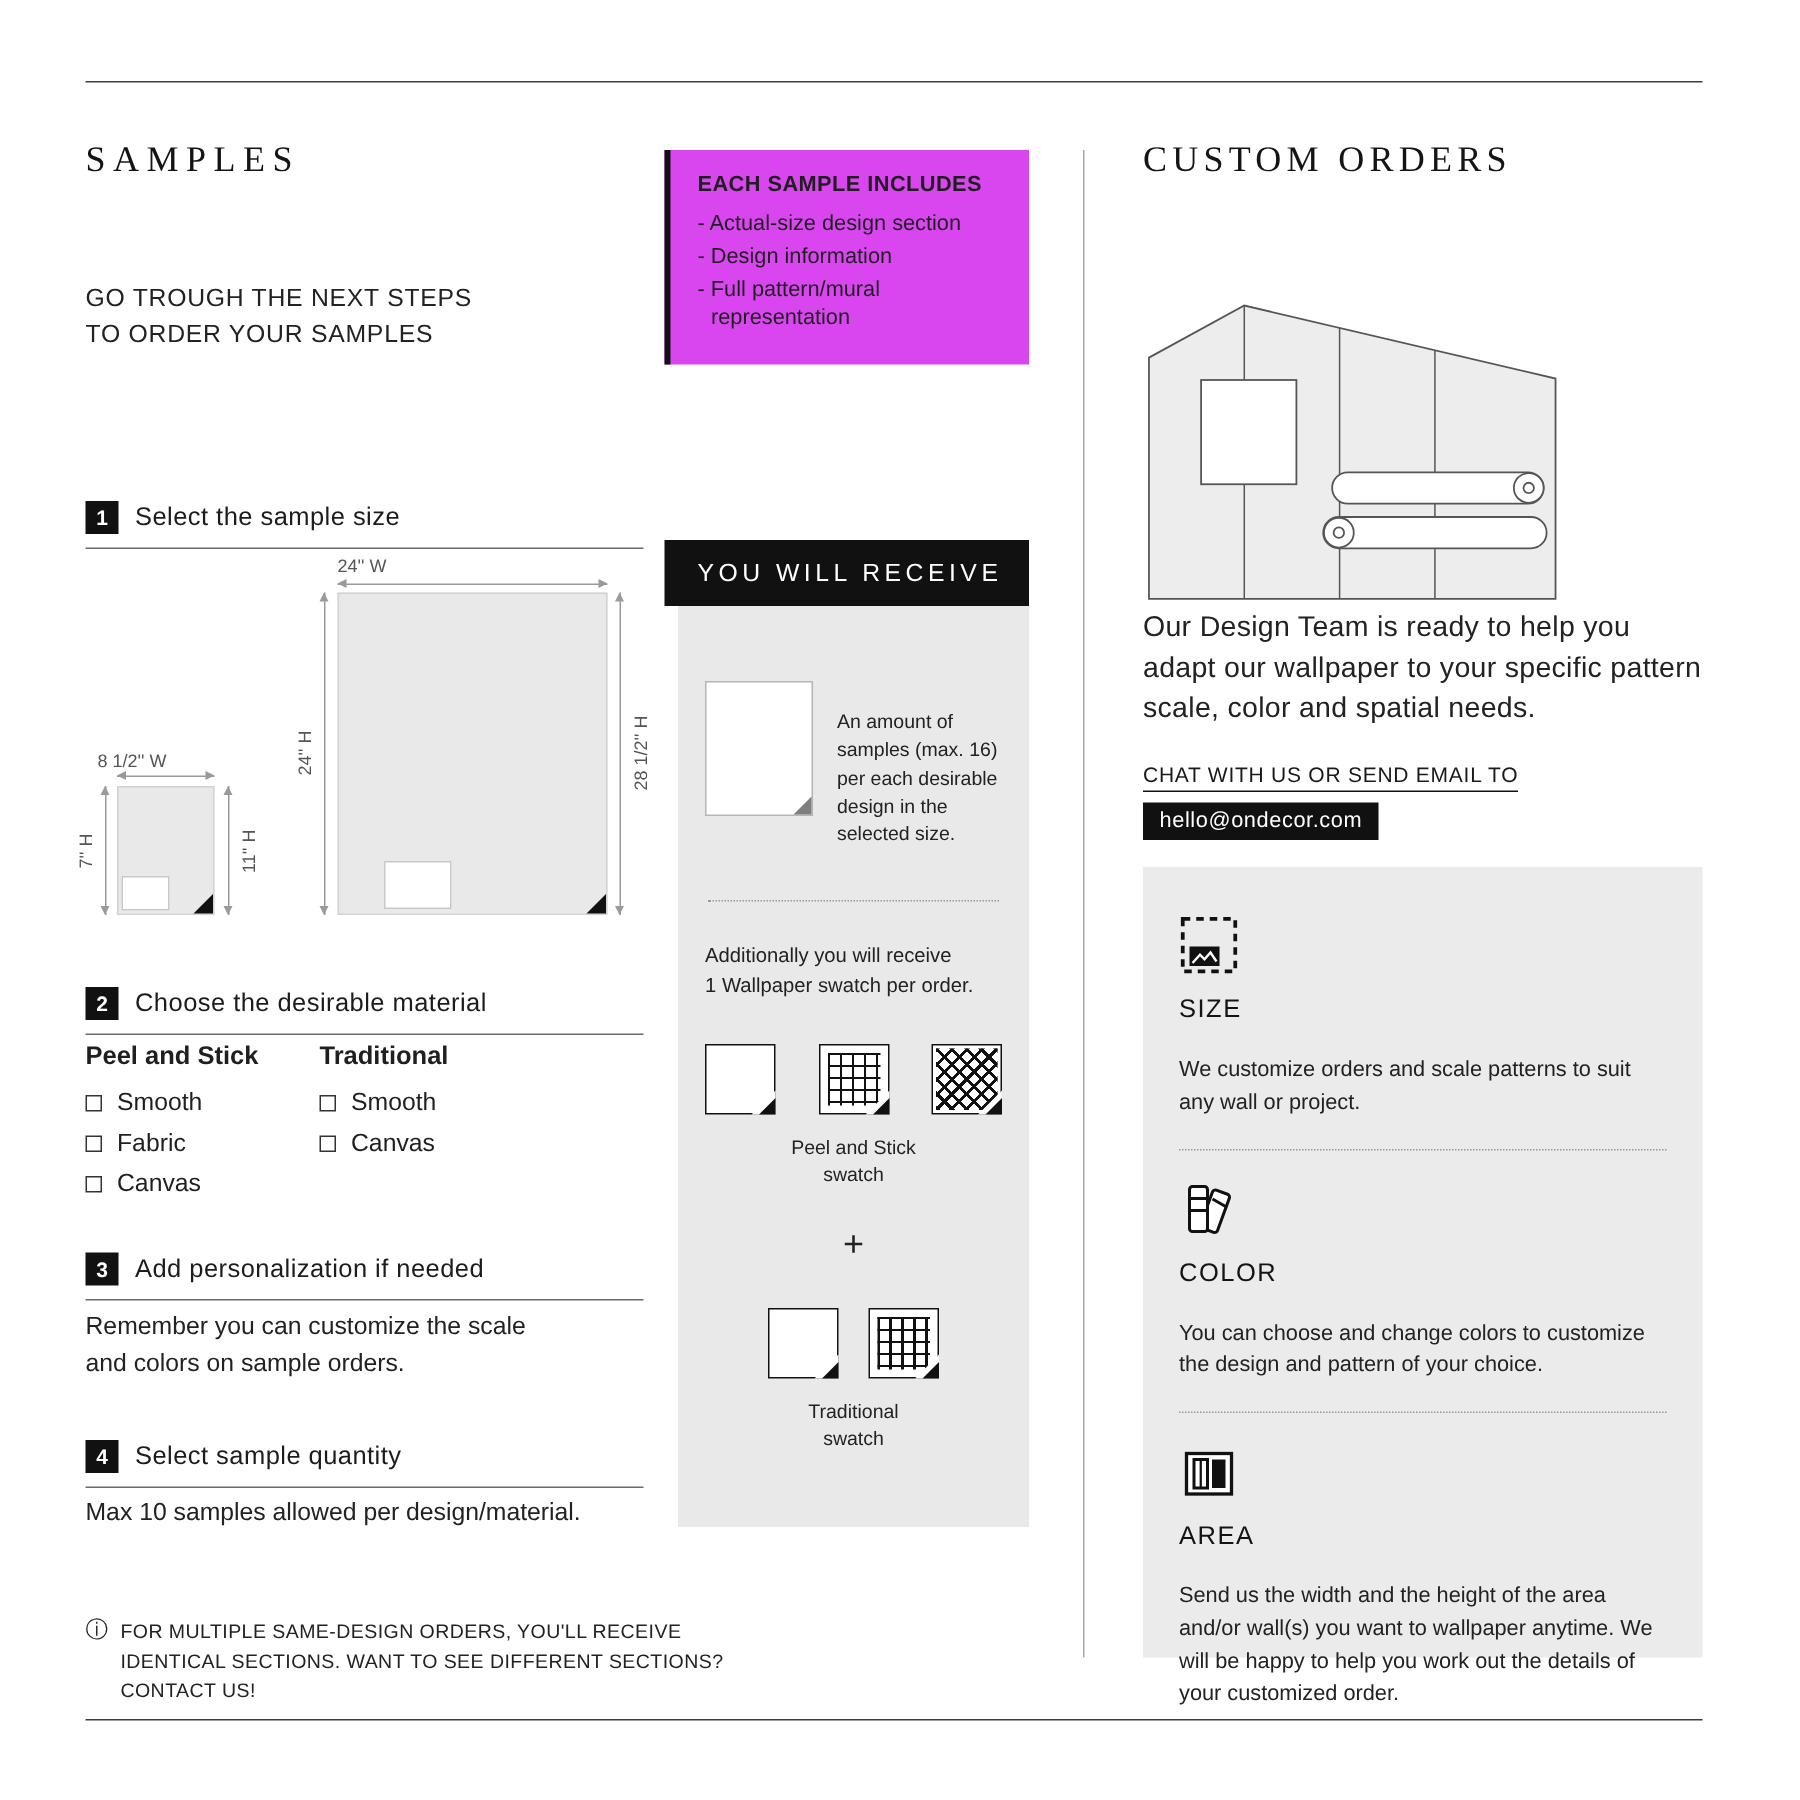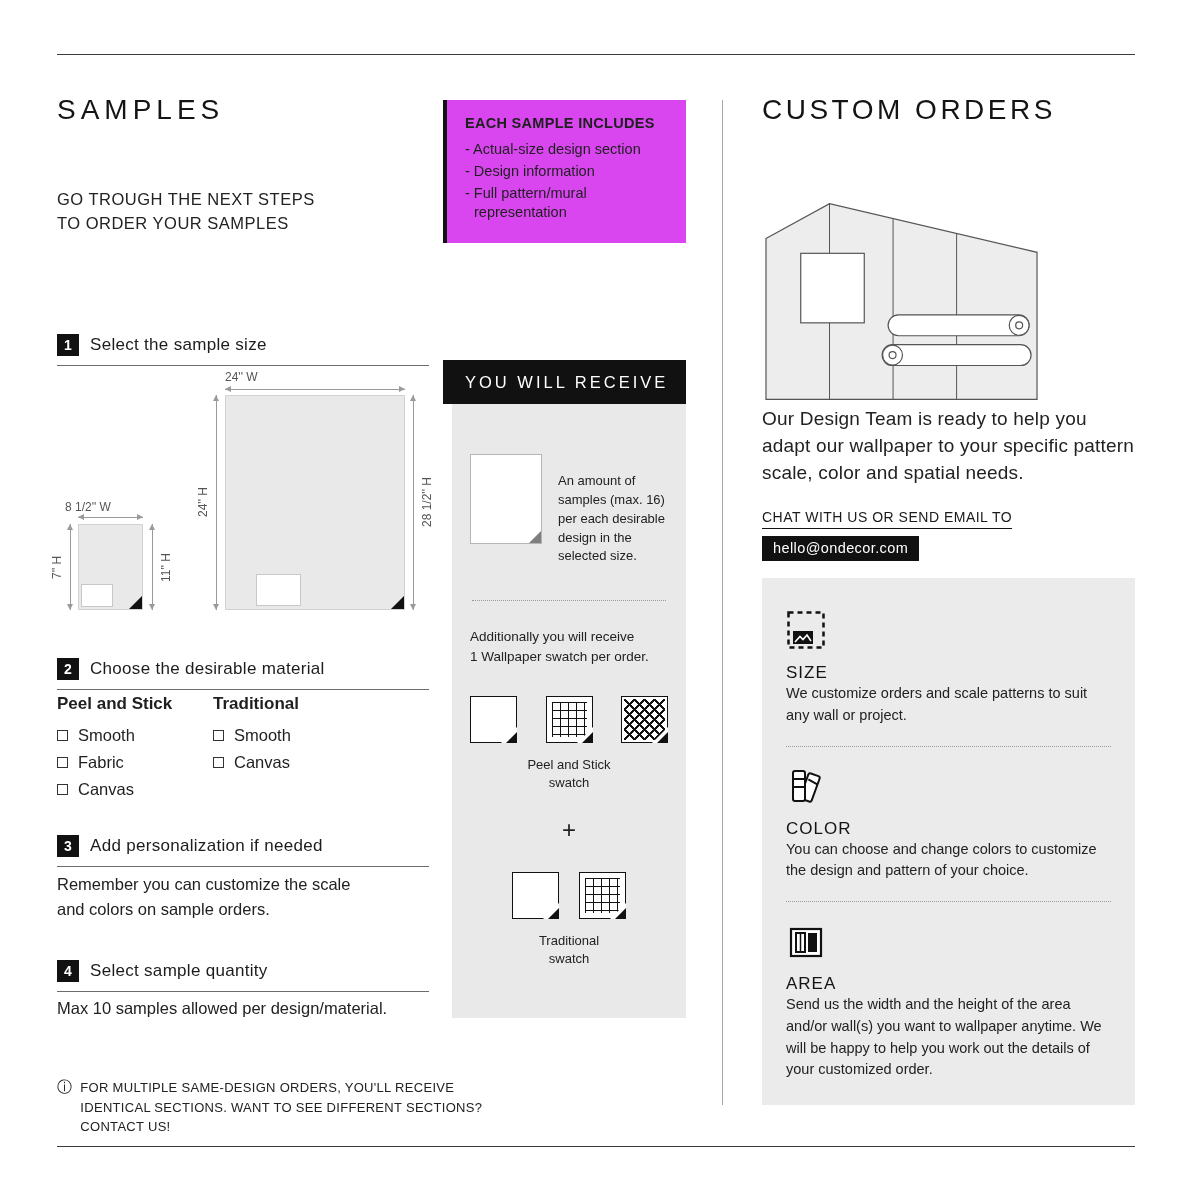--- a/index.html
+++ b/index.html
@@ -3,21 +3,21 @@
 <meta charset="utf-8">
 <style>
   * { margin:0; padding:0; box-sizing:border-box; }
   html,body { width:1200px; height:1200px; background:#fff; font-family:"Liberation Sans", sans-serif; color:#1f1f1f; }
   .page { position:relative; width:1200px; height:1200px; overflow:hidden; }
 
   .rule { position:absolute; left:57px; width:1078px; border-top:1px solid #3c3c3c; }
   .rule-top { top:54px; }
   .rule-bottom { top:1146px; }
 
-  .big-title { position:absolute; font-size:28px; letter-spacing:5px; color:#141414; font-weight:400; }
+  .big-title { position:absolute; font-size:24px; letter-spacing:5px; color:#141414; font-weight:400;font-family:Liberation Serif, serif; }
   .samples-title { left:57px; top:94px; }
   .custom-title { left:762px; top:94px; letter-spacing:3.5px; }
 
   .prewrap { white-space:pre-line; }
 
   .samples-intro { position:absolute; left:57px; top:188px; width:370px; font-size:16.5px; letter-spacing:.5px; line-height:1.45; color:#222; }
 
   .step { position:absolute; width:372px; display:flex; align-items:center; gap:11px; border-bottom:1px solid #6b6b6b; padding-bottom:9px; }
   .step-num { width:22px; height:22px; background:#111; color:#fff; display:flex; align-items:center; justify-content:center; font-size:14px; font-weight:bold; flex-shrink:0; }
   .step-label { font-size:17px; letter-spacing:.3px; color:#1c1c1c; }
@@ -90,21 +90,21 @@
   .divider-v { position:absolute; left:722px; top:100px; width:1px; height:1005px; background:#a8a8a8; }
   .house-wrap { position:absolute; left:763px; top:196px; width:278px; height:207px; }
   .custom-intro { position:absolute; left:762px; top:406px; width:378px; font-size:19px; line-height:1.42; letter-spacing:.2px; color:#222; }
   .contact-block { position:absolute; left:762px; top:508px; }
   .contact-label { display:inline-block; font-size:14px; letter-spacing:.5px; border-bottom:1px solid #111; padding-bottom:3px; color:#1a1a1a; }
   .email-chip { display:inline-block; background:#111; color:#fff; font-size:14.5px; letter-spacing:.4px; padding:4px 11px 5px; margin-top:7px; cursor:pointer; }
 
   .features { position:absolute; left:762px; top:578px; width:373px; height:527px; background:#ebebeb; padding:32px 24px 24px; }
   .feature-icon { width:40px; height:40px; display:block; }
   .feature-name { font-size:17px; letter-spacing:1px; margin-top:13px; color:#141414; }
-  .feature-text { font-size:14.5px; line-height:1.5; margin-top:0; color:#222; }
+  .feature-text { font-size:14.5px; line-height:1.5; margin-top:20px; color:#222; }
   .feature-divider { border-top:1px dotted #999; margin:19px 0; }
 </style>
 </head>
 <body>
 
 <div class="page">
 
   <div class="rule rule-top"></div>
   <div class="rule rule-bottom"></div>
 

